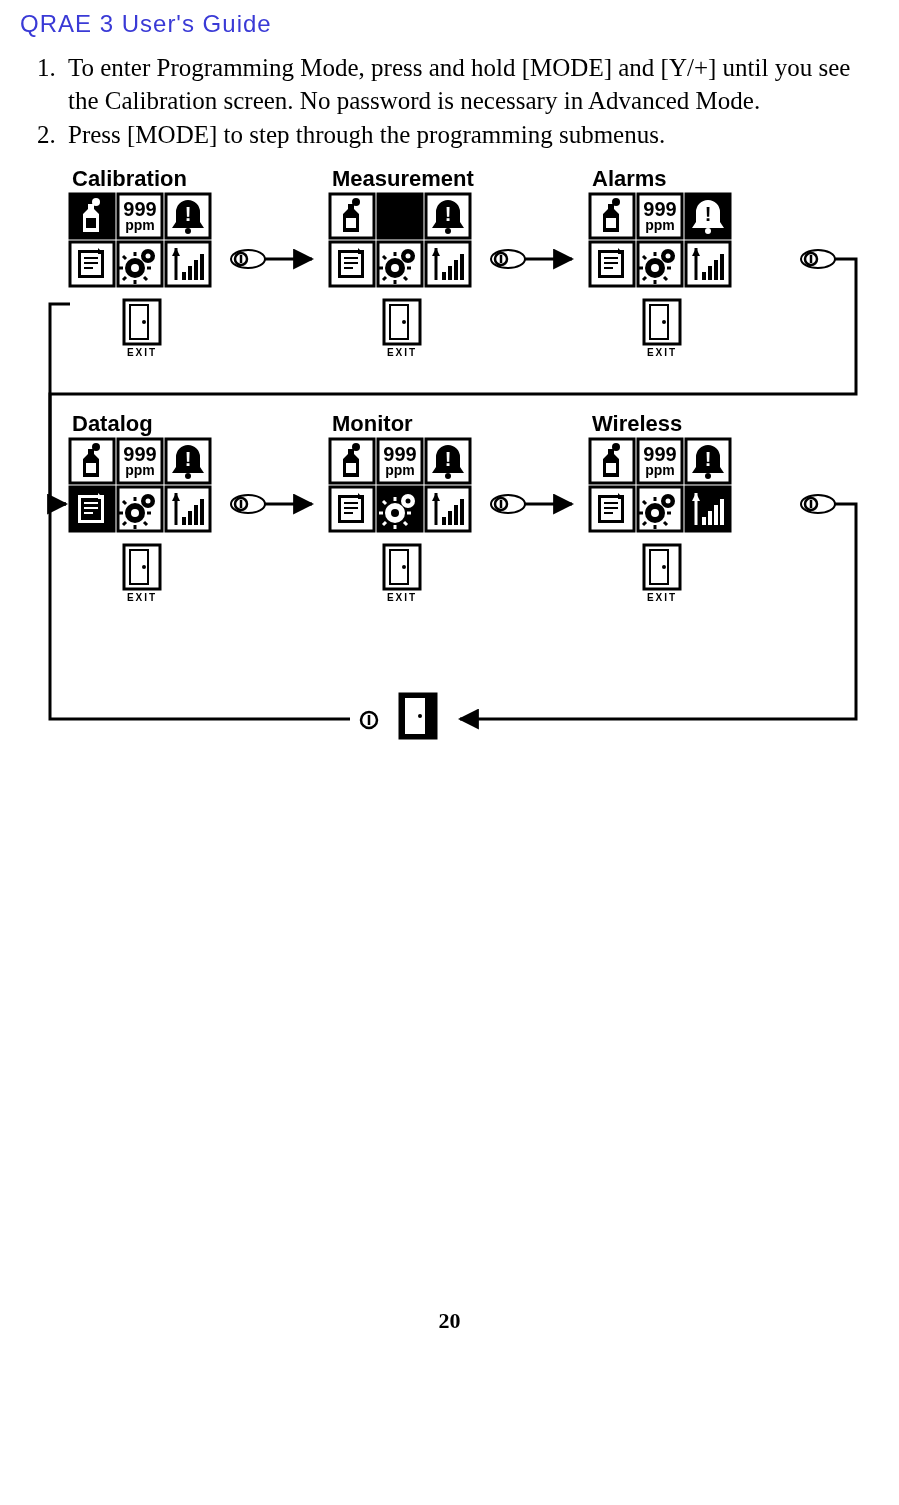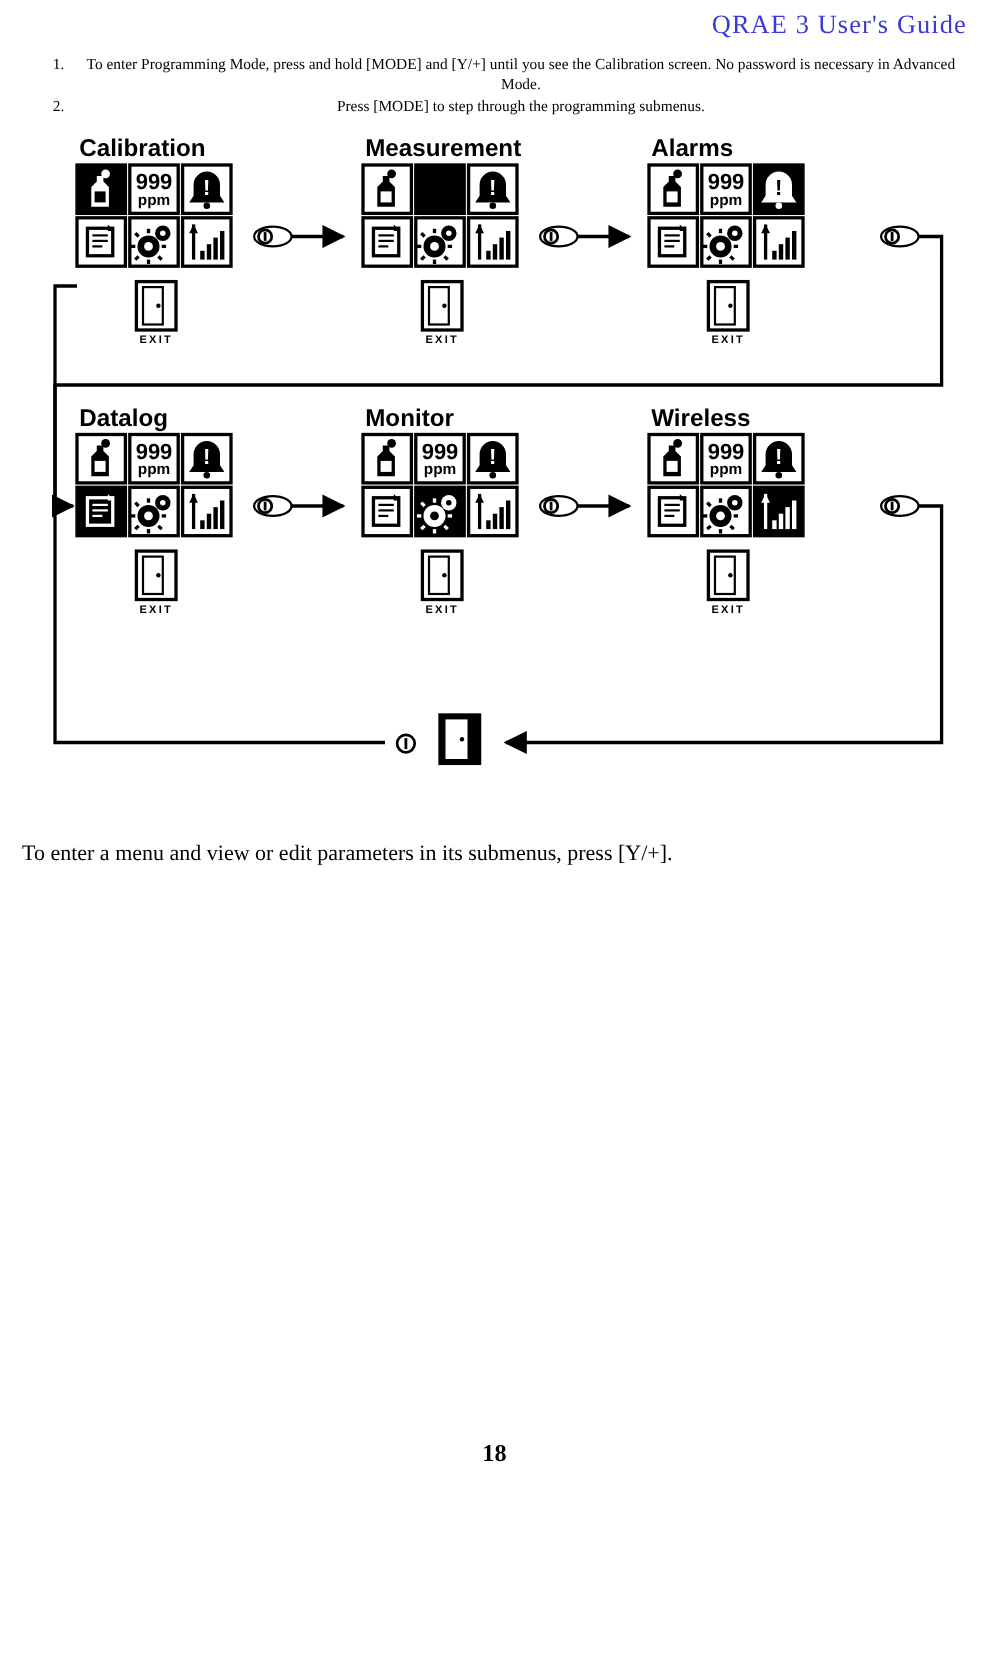--- a/index.html
+++ b/index.html
@@ -8,38 +8,37 @@
     font-family: "Times New Roman", Times, serif;
     color: #000;
     width: 899px;
     background: #fff;
   }
   .page {
     padding: 10px 20px 40px 20px;
     box-sizing: border-box;
   }
   .doc-title {
-    text-align: right;
-    font-family: Liberation Serif, serif;
+    text-align: left;
+    font-family: Liberation Sans, sans-serif;
     color: #3a3ad6;
     font-size: 24px;
     letter-spacing: 1px;
     margin-bottom: 14px;
   }
   .section-heading {
     font-size: 24px;
     font-weight: bold;
     margin: 6px 0 2px 0;
   }
   ol.steps {
     margin: 2px 0 12px 0;
     padding-left: 42px;
-    font-size: 14px;
+    font-size: 25px;
     line-height: 1.3;
-    text-align: center;
   }
   ol.steps li {
     padding-left: 6px;
     margin-bottom: 2px;
   }
   .diagram {
     margin: 6px auto 20px auto;
     width: 840px;
   }
   .closing {
@@ -526,16 +525,15 @@
       <use href="#btn-mode" x="770" y="330"></use>
 
       <g transform="translate(370,530)">
         <use href="#btn-power" x="-40" y="17"></use>
         <use href="#ico-exit-inv" x="0" y="0"></use>
         <text x="18" y="56" text-anchor="middle" class="small-inv">EXIT</text>
       </g>
     </svg>
   </div>
 
-  <div class="closing">To enter a menu and view or edit parameters in its submenus, press [Y/+].</div>
-
-  <div class="page-number">18</div>
+
+  <div class="page-number">20</div>
 </div>
 
 </body></html>

